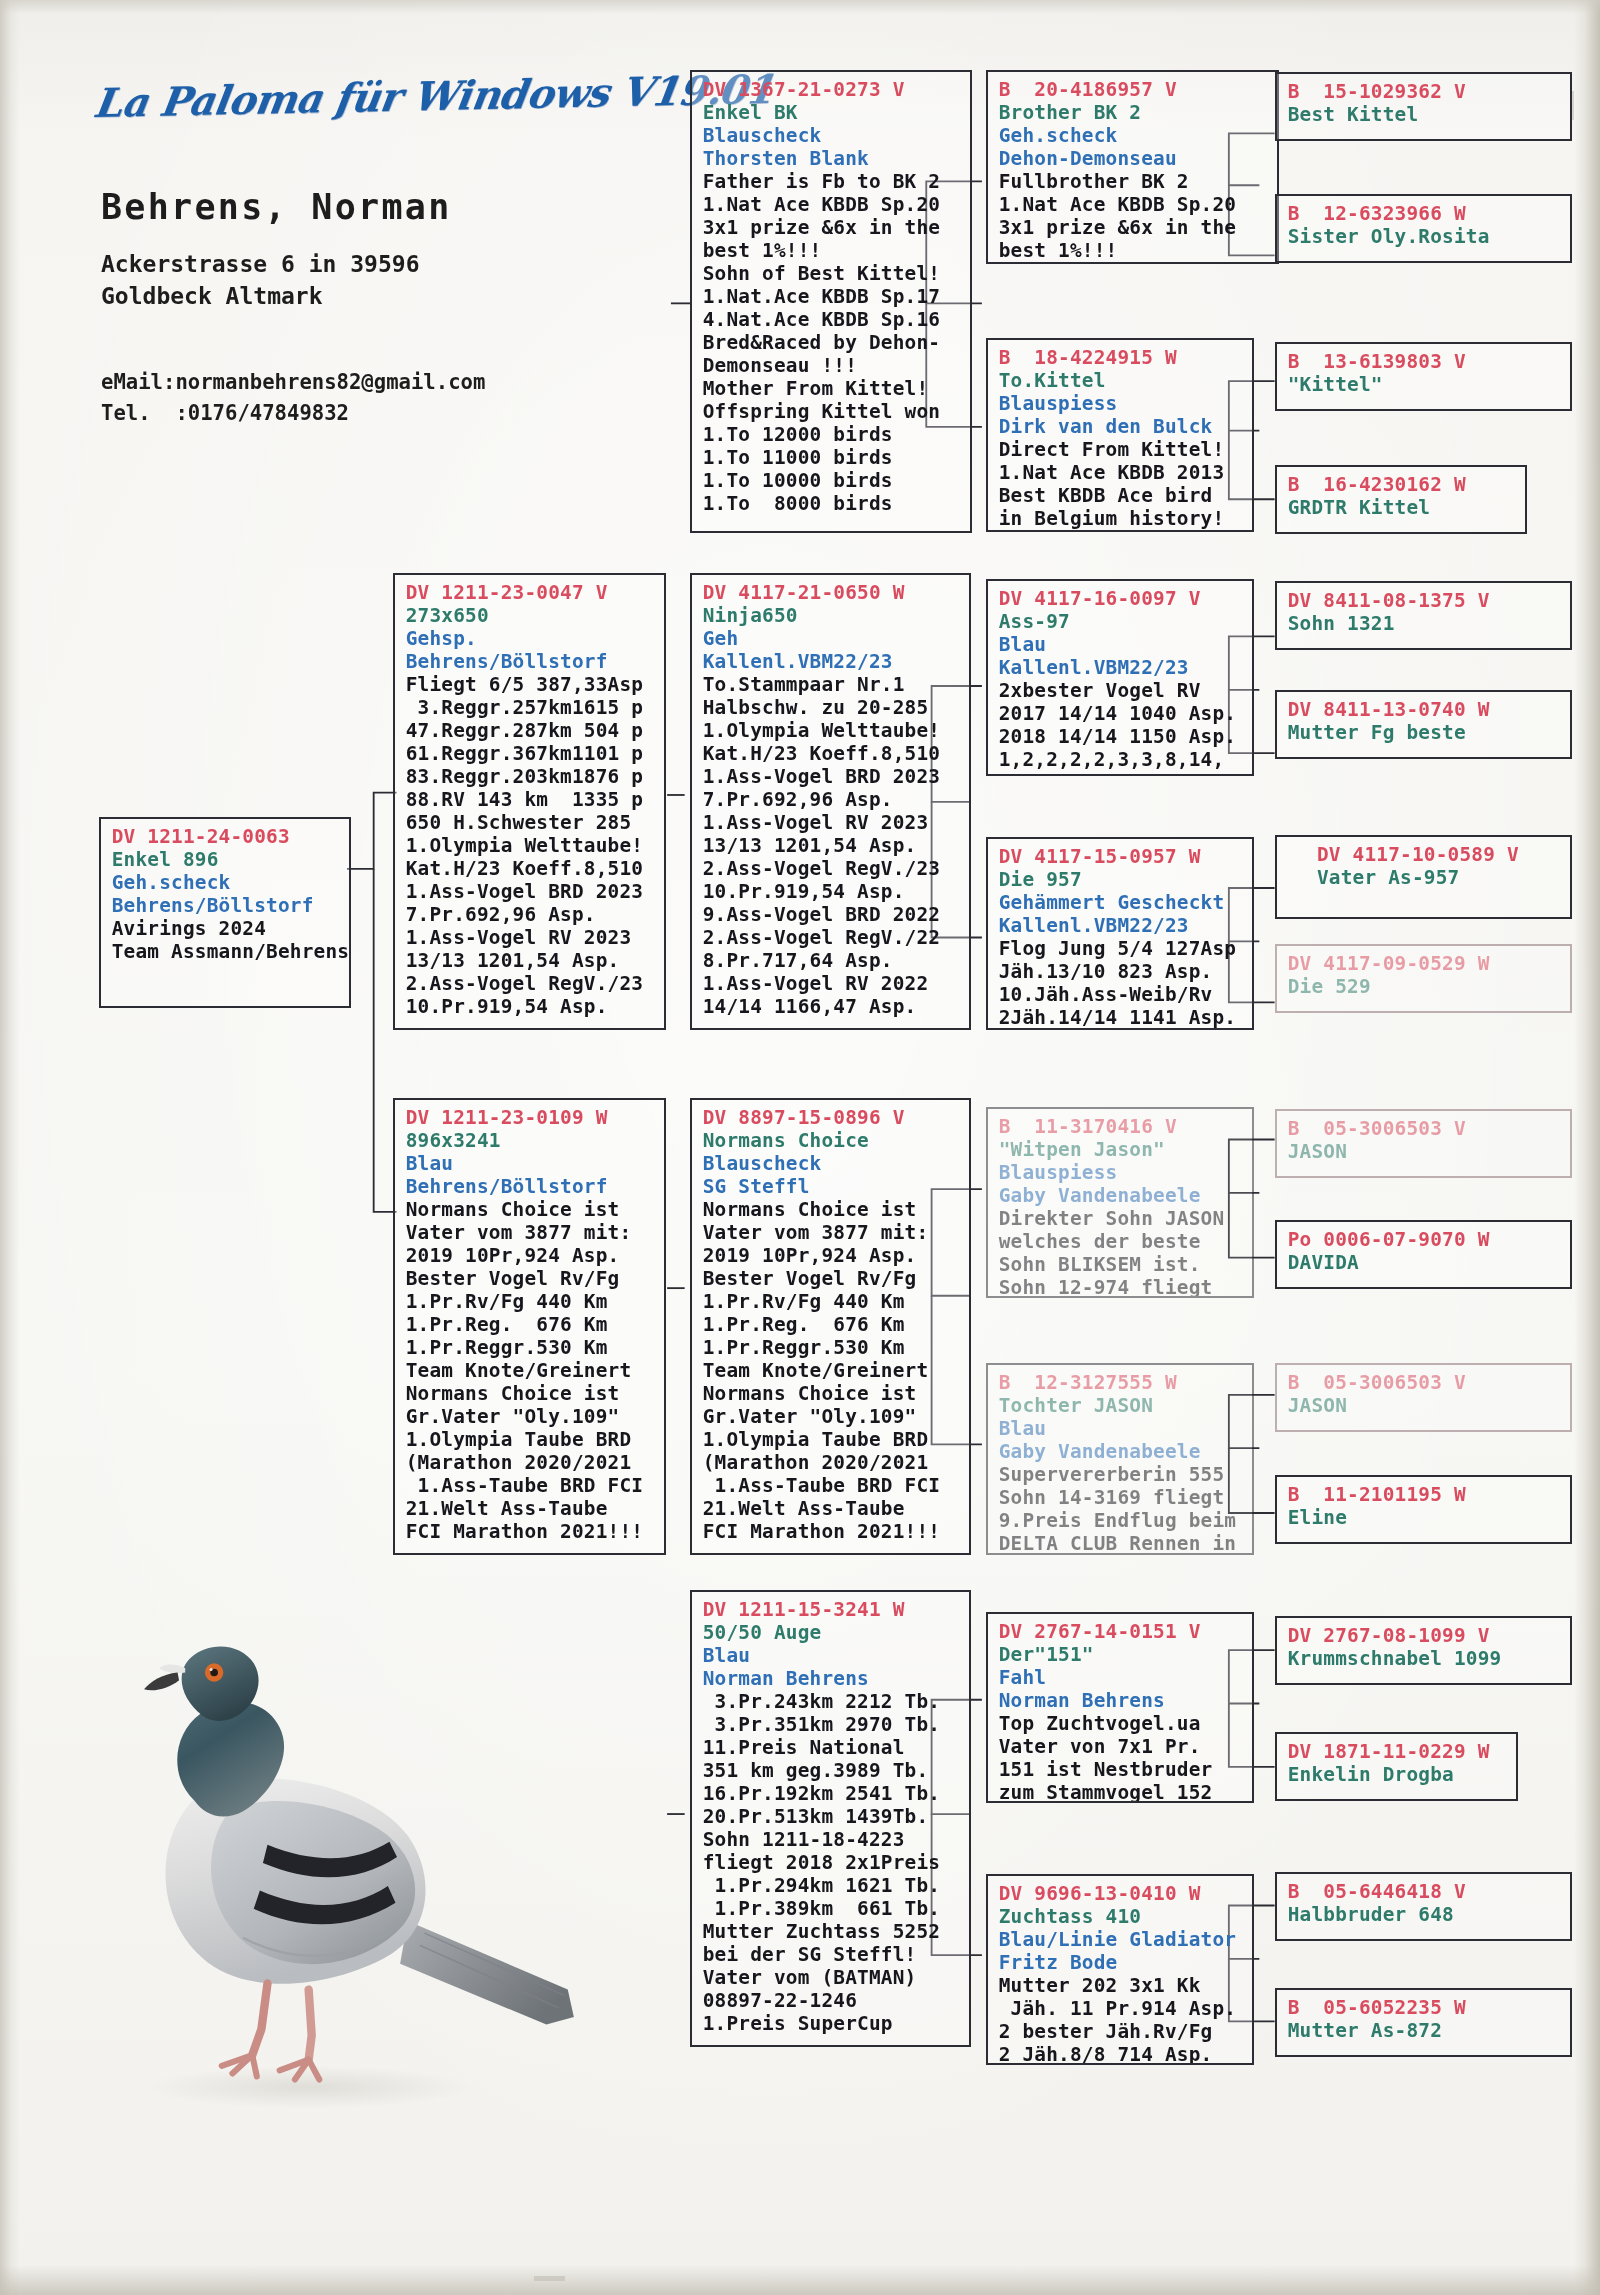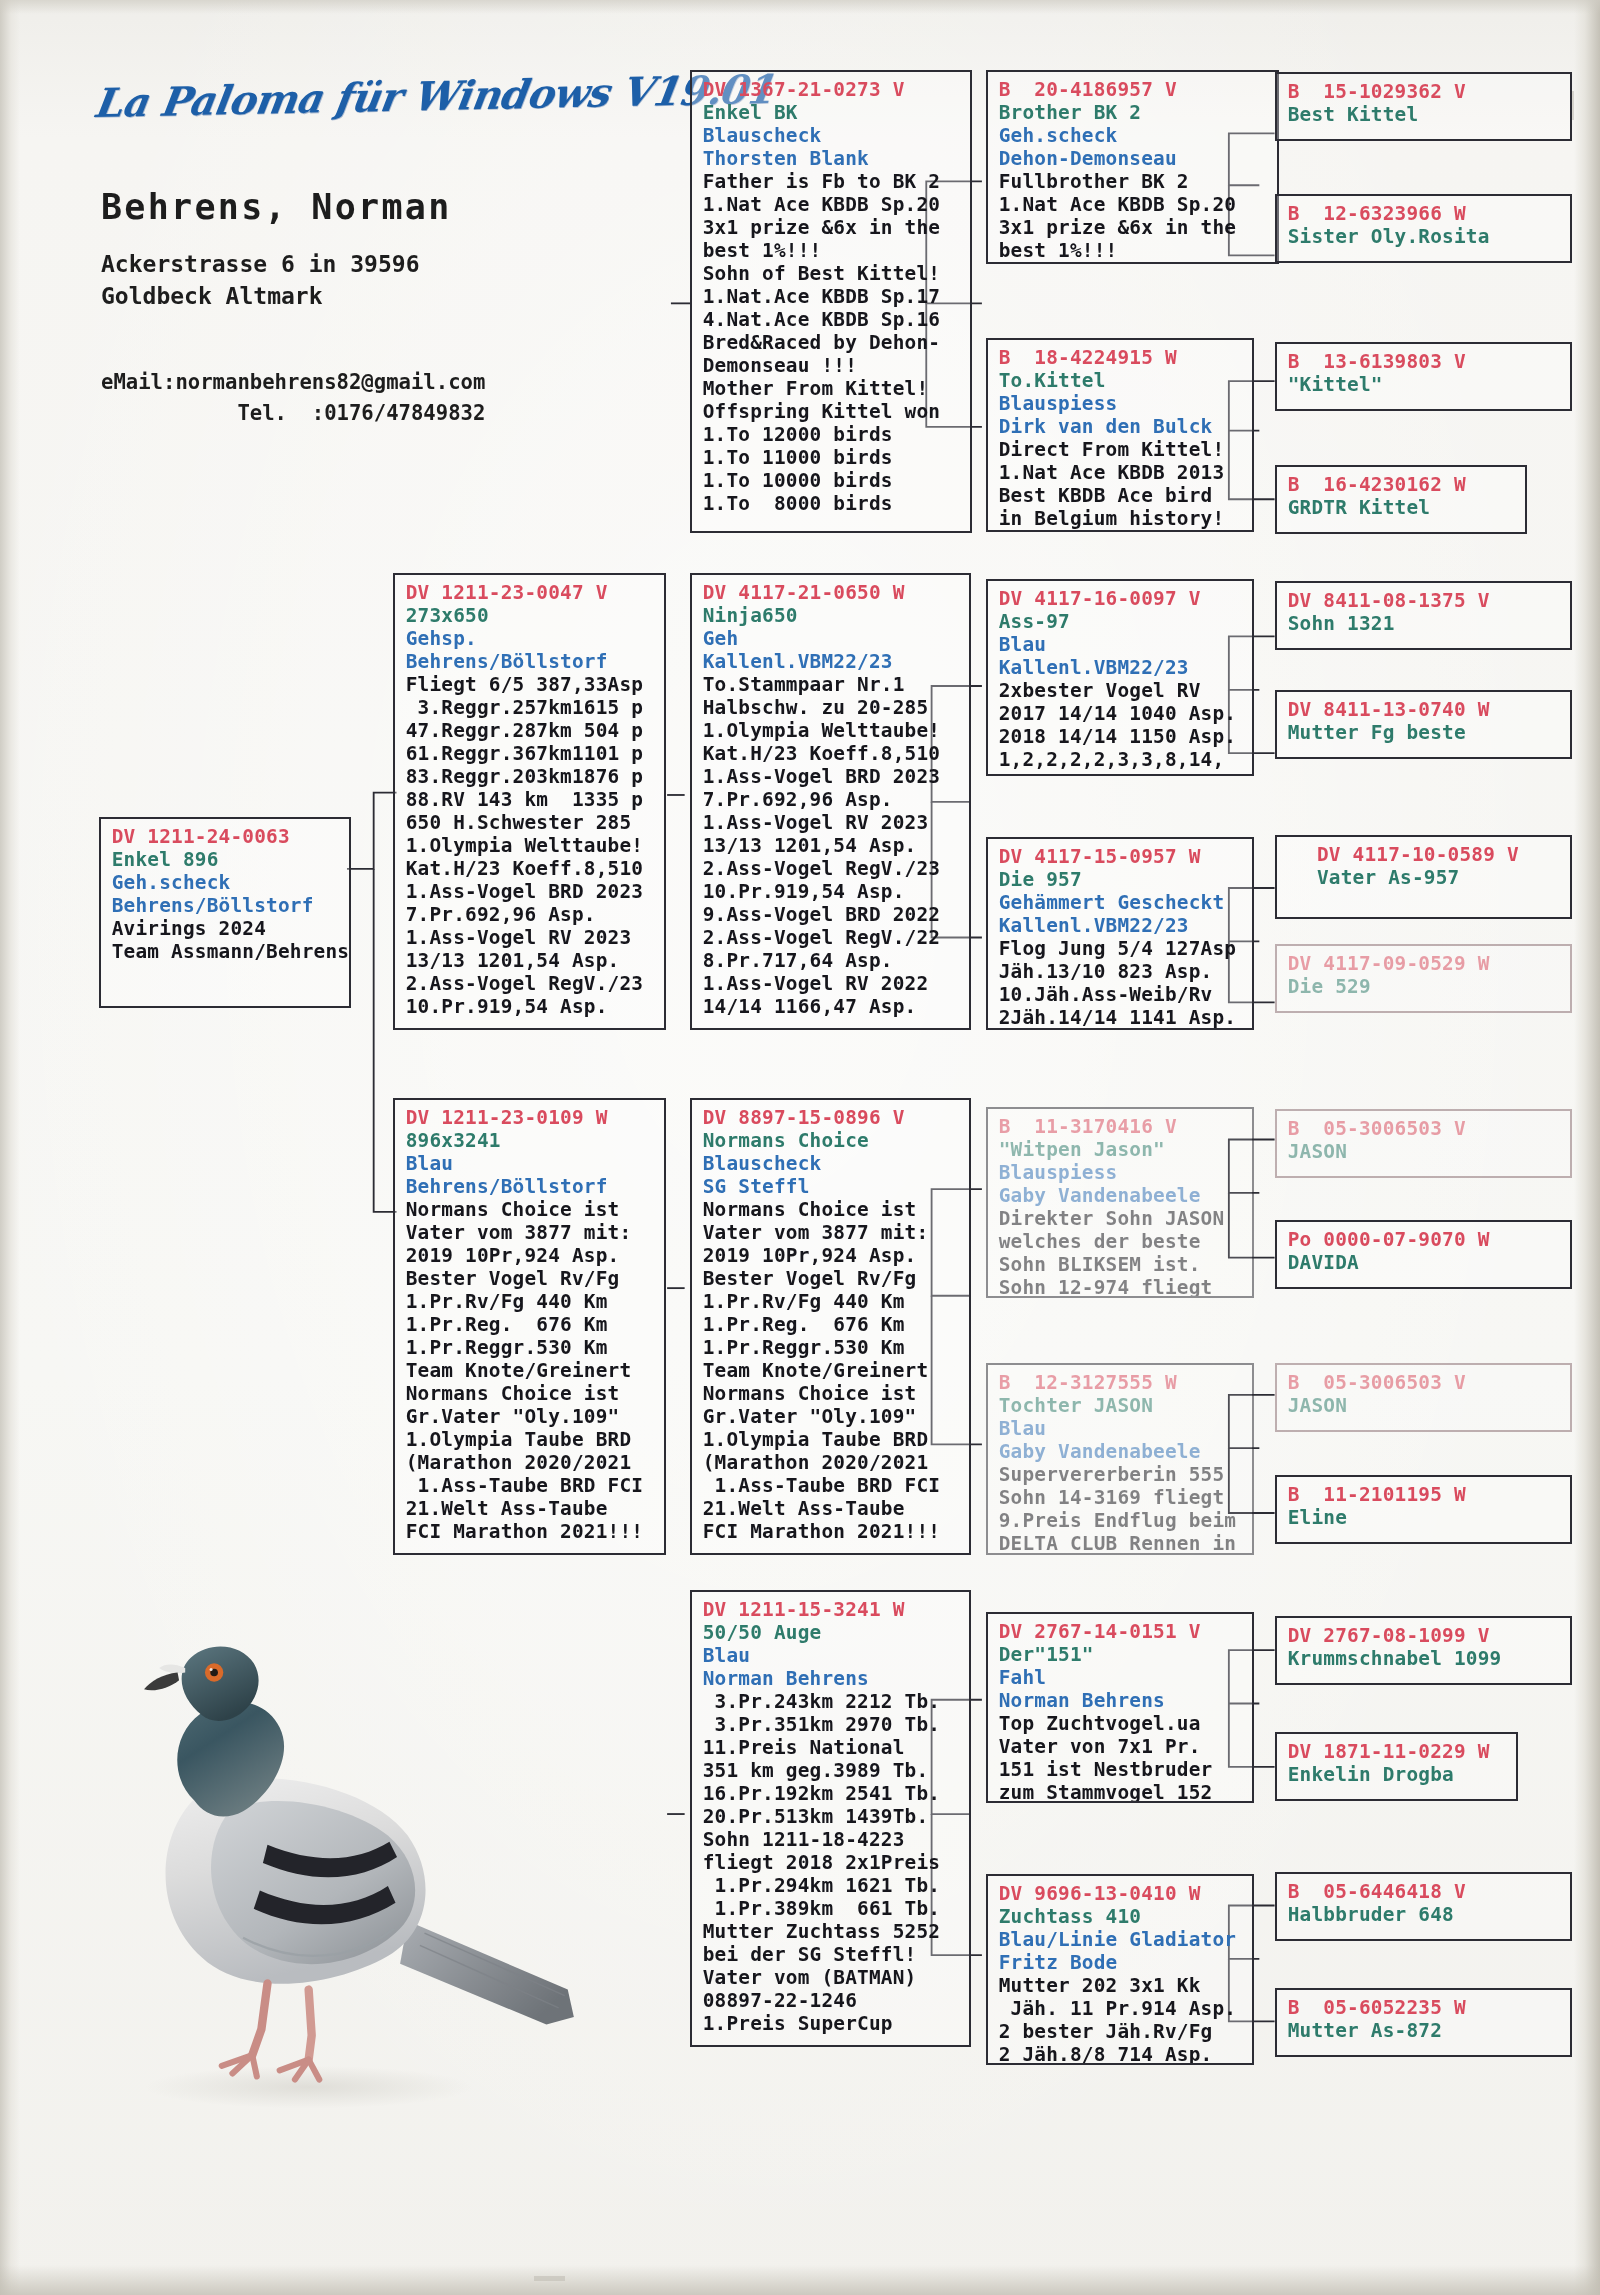--- a/index.html
+++ b/index.html
@@ -46,21 +46,21 @@
     letter-spacing:2.3px;white-space:nowrap;
   }
   #owner-addr{
     position:absolute;left:101px;top:248px;
     font-size:23px;font-weight:bold;color:#1d1d1d;
     line-height:32px;white-space:pre;
   }
   #owner-contact{
     position:absolute;left:101px;top:367px;
     font-size:20.6px;font-weight:bold;color:#1d1d1d;
-    line-height:30.5px;white-space:pre;text-align:right;
+    line-height:30.5px;white-space:pre;
   }
 
   
   .box{
     position:absolute;
     border:2.3px solid #2c2c34;
     background:rgba(255,255,255,.30);
     box-sizing:border-box;
     padding:6.1px 7.6px 4.6px 10.7px;
     overflow:hidden;
@@ -374,21 +374,21 @@
 Sohn 14-3169 fliegt
 9.Preis Endflug beim
 DELTA CLUB Rennen in</div>
 </div>
 
 <div class="box faded faded-border" style="left:1275px;top:1109px;width:297px;height:69px;">
   <div class="ln c-id">B  05-3006503 V</div>
   <div class="ln c-name">JASON</div>
 </div>
 <div class="box" style="left:1275px;top:1220px;width:297px;height:69px;">
-  <div class="ln c-id">Po 0000-07-9070 W</div>
+  <div class="ln c-id">Po 0006-07-9070 W</div>
   <div class="ln c-name">DAVIDA</div>
 </div>
 <div class="box faded faded-border" style="left:1275px;top:1363px;width:297px;height:69px;">
   <div class="ln c-id">B  05-3006503 V</div>
   <div class="ln c-name">JASON</div>
 </div>
 <div class="box" style="left:1275px;top:1475px;width:297px;height:69px;">
   <div class="ln c-id">B  11-2101195 W</div>
   <div class="ln c-name">Eline</div>
 </div>

